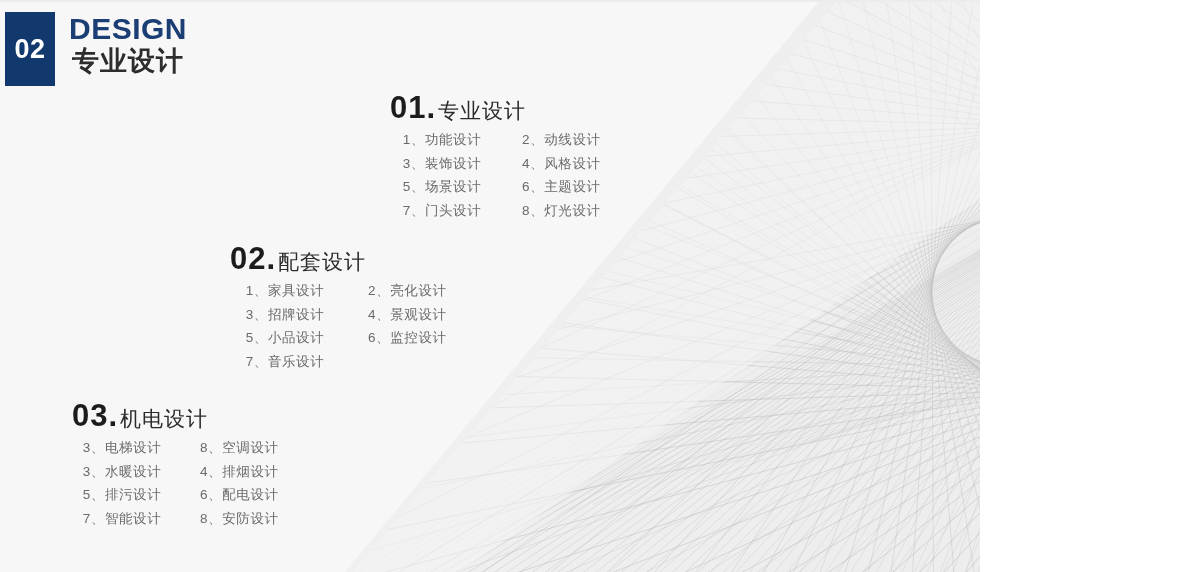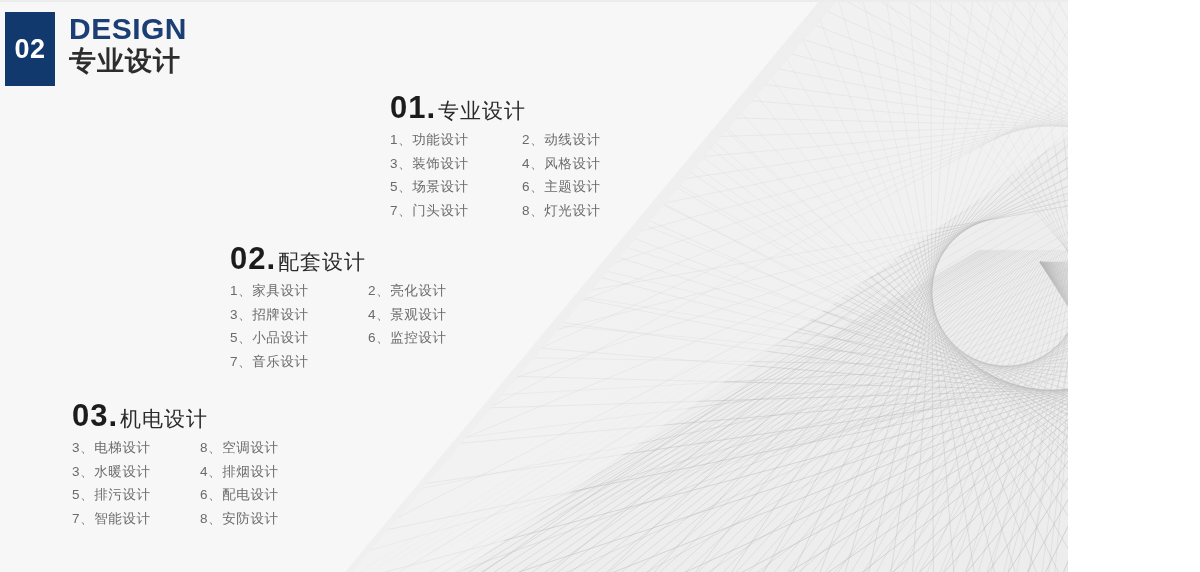--- a/index.html
+++ b/index.html
@@ -2,25 +2,26 @@
 <html><head>
 <meta charset="utf-8">
 <style>
   html, body {
     margin: 0;
     padding: 0;
     background: #ffffff;
   }
   #slide {
     position: relative;
-    width: 1068px;
+    width: 980px;
     height: 572px;
     overflow: hidden;
     background: #f0abfc;
     font-family: "Liberation Sans", "DejaVu Sans", sans-serif;
+    text-align: center;
   }
   
   #bg-art {
     position: absolute;
     inset: 0;
     width: 1200px;
     height: 572px;
     z-index: 0;
     pointer-events: none;
   }

